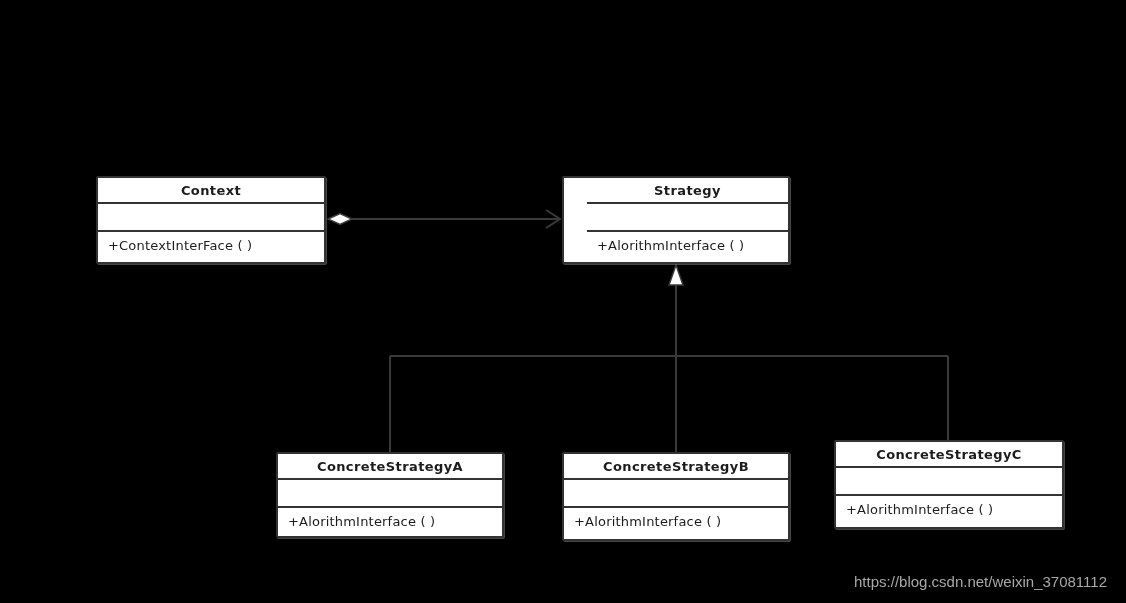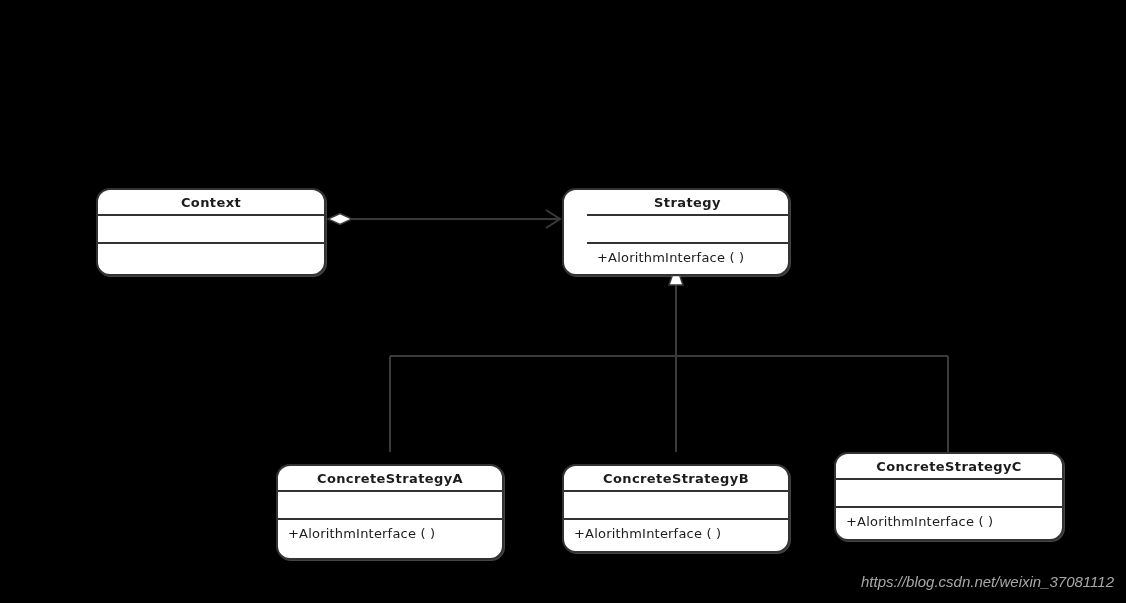--- a/index.html
+++ b/index.html
@@ -34,24 +34,23 @@
   }
   .marker-hollow {
     fill: var(--box-fill);
     stroke: var(--connector);
     stroke-width: 1.5;
   }
   .uml-class {
     position: absolute;
     background: var(--box-fill);
     border: 2px solid var(--box-border);
-    border-radius: 14px;
+    border-radius: 2px;
     box-shadow: 1px 1px 0 rgba(150,150,150,0.45);
     color: var(--box-text);
-    margin-top: 12px;
   }
   .uml-title {
     height: 26px;
     border-bottom: 2px solid var(--box-border);
     display: flex; align-items: center; justify-content: center;
     font-weight: bold;
     font-size: 13px;
     letter-spacing: 0.4px;
   }
   .uml-attrs {
@@ -60,30 +59,29 @@
   }
   .uml-methods {
     height: 26px;
     display: flex; align-items: center;
     padding-left: 10px;
     font-size: 13px;
     letter-spacing: 0.2px;
   }
   .box-context  { left:  96px; top: 176px; width: 230px; height: 88px; }
   .box-strategy { left: 562px; top: 176px; width: 228px; height: 88px; padding-left: 23px; }
-  .box-concrete-a { left: 276px; top: 452px; width: 228px; height: 96px; }
+  .box-concrete-a { left: 276px; top: 452px; width: 228px; height: 86px; }
   .box-concrete-b { left: 562px; top: 452px; width: 228px; height: 89px; text-align: right; }
   .box-concrete-c { left: 834px; top: 440px; width: 230px; height: 89px; }
   .watermark {
     position: absolute;
-    right: 12px; top: 573px;
+    right: 19px; top: 573px;
     color: var(--watermark-text);
     font-size: 15px;
     font-family: "Liberation Sans", "DejaVu Sans", sans-serif;
-    font-style: italic;
   }
 </style>
 </head>
 <body>
 
 <div class="stage">
 
   <svg class="connector-layer" viewBox="0 0 1126 603" xmlns="http://www.w3.org/2000/svg">
 
     <g>
@@ -97,20 +95,21 @@
       <line class="connector" x1="676" y1="285" x2="676" y2="452"></line>
       <line class="connector" x1="390" y1="356" x2="948" y2="356"></line>
       <line class="connector" x1="390" y1="356" x2="390" y2="452"></line>
       <line class="connector" x1="948" y1="356" x2="948" y2="452"></line>
     </g>
   </svg>
 
   <div class="uml-class box-context">
     <div class="uml-title">Context</div>
     <div class="uml-attrs"></div>
+    <div class="uml-methods">+ContextInterFace ( )</div>
   </div>
 
   <div class="uml-class box-strategy">
     <div class="uml-title">Strategy</div>
     <div class="uml-attrs"></div>
     <div class="uml-methods">+AlorithmInterface ( )</div>
   </div>
 
   <div class="uml-class box-concrete-a">
     <div class="uml-title">ConcreteStrategyA</div>

